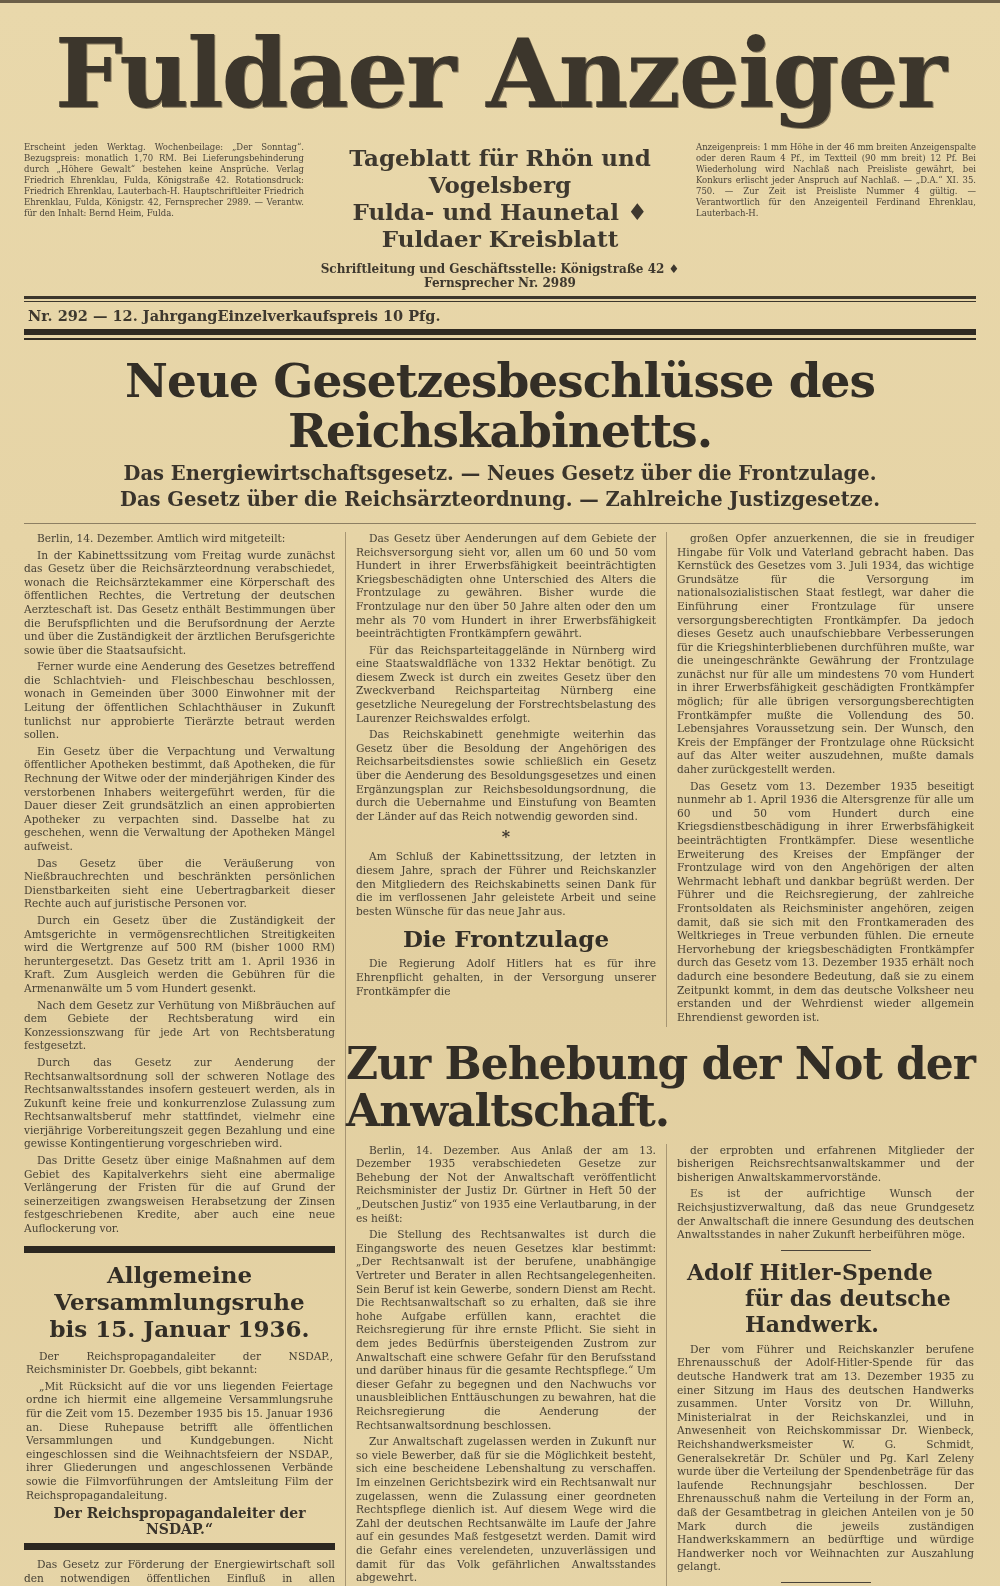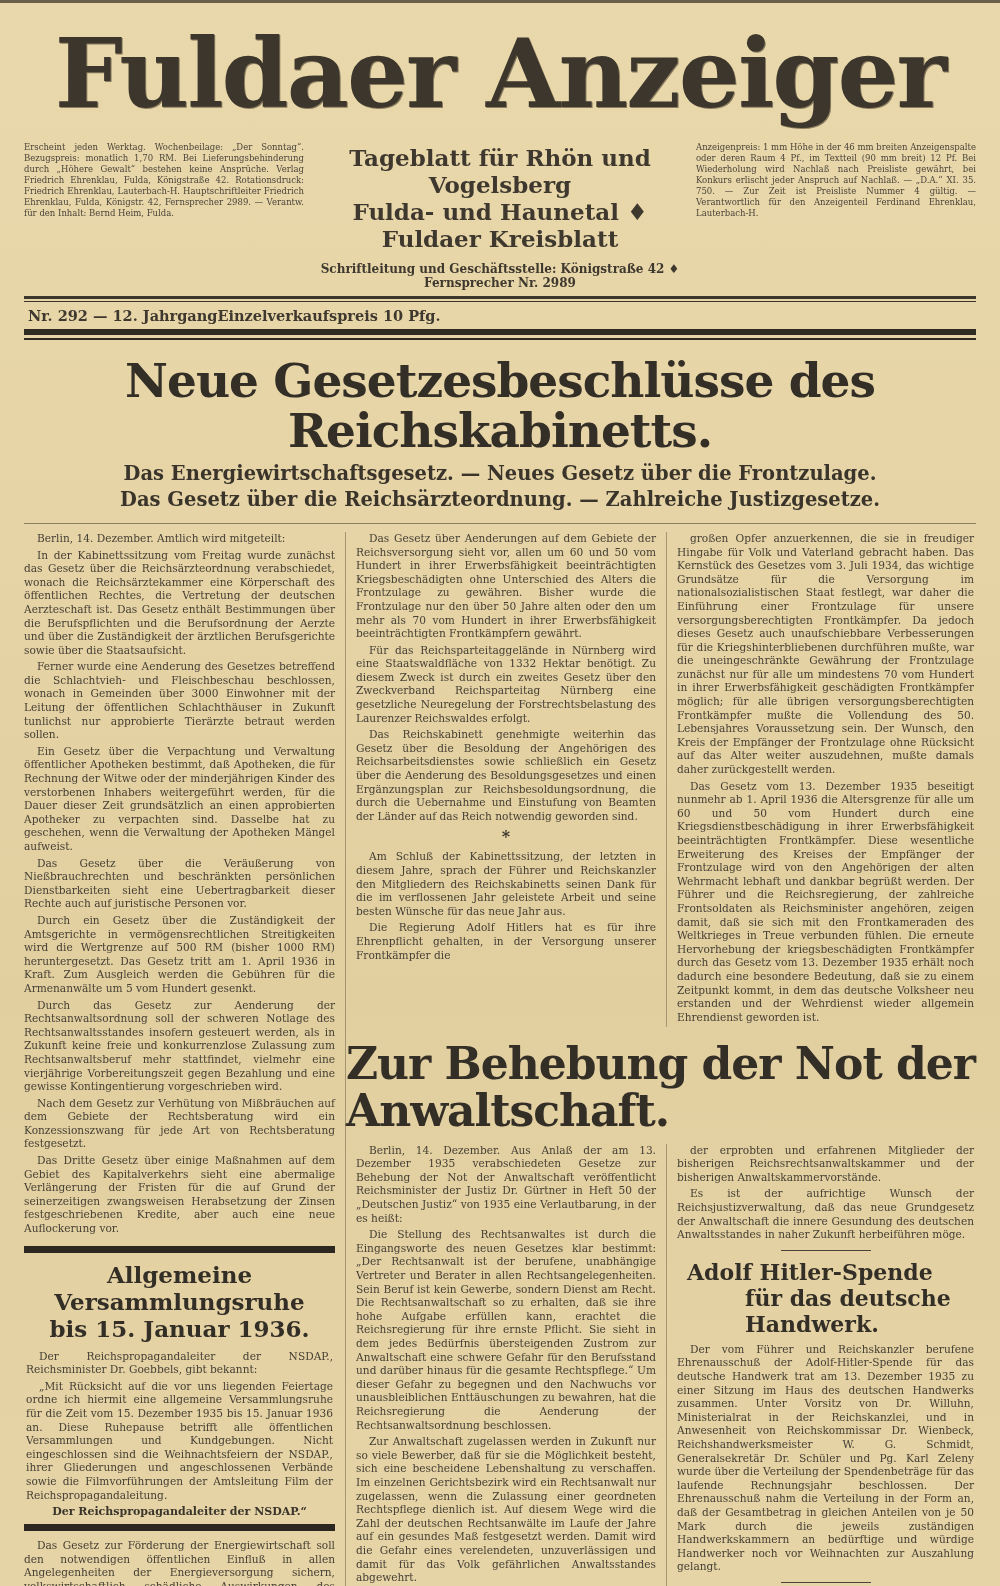--- a/index.html
+++ b/index.html
@@ -44,21 +44,21 @@
   .columns{display:flex;margin-top:8px;}
   .col1{flex:0 0 311px;padding-right:10px;}
   .col-rest{flex:1;border-left:1px solid #a69573;padding-left:0;}
   .cols23{display:flex;}
   .cols23 .colA{flex:0 0 300px;padding:0 10px;}
   .cols23 .colB{flex:1;border-left:1px solid #a69573;padding:0 2px 0 10px;}
   p.para{margin:0 0 3px 0;font-size:10.6px;line-height:13.6px;text-align:justify;text-indent:13px;color:#464035;}
   
   .box{margin:10px 0 8px 0;border-top:7px solid #2c2720;border-bottom:7px solid #2c2720;padding:8px 2px 6px 2px;}
   .box-title{text-align:center;font-size:23px;font-weight:bold;line-height:27px;color:#332e26;margin:0 0 8px 0;}
-  .box .signature{font-size:11px;font-weight:bold;text-align:center;margin-top:2px;color:#3a342b;}
+  .box .signature{font-size:14px;font-weight:bold;text-align:center;margin-top:2px;color:#3a342b;}
   
   .star-sep{text-align:center;font-size:16px;font-weight:bold;margin:4px 0;color:#3a342b;}
   .section-head{text-align:center;font-size:23px;font-weight:bold;color:#332e26;margin:8px 0 5px 0;line-height:26px;}
   
   .anwalt-headline{margin:14px 0 10px 0;text-align:left;font-size:44px;font-weight:bold;color:#332e26;letter-spacing:-1px;line-height:1.05;}
   
   .sep{width:90px;border-top:1.5px solid #4a443a;margin:8px auto 8px auto;}
   .sub-head-left{font-size:22px;font-weight:bold;color:#332e26;line-height:26px;margin:2px 0 6px 0;}
   .sub-head-left .l1{display:block;padding-left:10px;}
   .sub-head-left .l2{display:block;padding-left:68px;}
@@ -98,22 +98,22 @@
   <div class="columns">
 
     <div class="col1">
       <div>
           <p class="para">Berlin, 14. Dezember. Amtlich wird mitgeteilt:</p>
           <p class="para">In der Kabinettssitzung vom Freitag wurde zunächst das Gesetz über die Reichsärzteordnung verabschiedet, wonach die Reichsärztekammer eine Körperschaft des öffentlichen Rechtes, die Vertretung der deutschen Aerzteschaft ist. Das Gesetz enthält Bestimmungen über die Berufspflichten und die Berufsordnung der Aerzte und über die Zuständigkeit der ärztlichen Berufsgerichte sowie über die Staatsaufsicht.</p>
           <p class="para">Ferner wurde eine Aenderung des Gesetzes betreffend die Schlachtvieh- und Fleischbeschau beschlossen, wonach in Gemeinden über 3000 Einwohner mit der Leitung der öffentlichen Schlachthäuser in Zukunft tunlichst nur approbierte Tierärzte betraut werden sollen.</p>
           <p class="para">Ein Gesetz über die Verpachtung und Verwaltung öffentlicher Apotheken bestimmt, daß Apotheken, die für Rechnung der Witwe oder der minderjährigen Kinder des verstorbenen Inhabers weitergeführt werden, für die Dauer dieser Zeit grundsätzlich an einen approbierten Apotheker zu verpachten sind. Dasselbe hat zu geschehen, wenn die Verwaltung der Apotheken Mängel aufweist.</p>
           <p class="para">Das Gesetz über die Veräußerung von Nießbrauchrechten und beschränkten persönlichen Dienstbarkeiten sieht eine Uebertragbarkeit dieser Rechte auch auf juristische Personen vor.</p>
           <p class="para">Durch ein Gesetz über die Zuständigkeit der Amtsgerichte in vermögensrechtlichen Streitigkeiten wird die Wertgrenze auf 500 RM (bisher 1000 RM) heruntergesetzt. Das Gesetz tritt am 1. April 1936 in Kraft. Zum Ausgleich werden die Gebühren für die Armenanwälte um 5 vom Hundert gesenkt.</p>
+          <p class="para">Nach dem Gesetz zur Verhütung von Mißbräuchen auf dem Gebiete der Rechtsberatung wird ein Konzessionszwang für jede Art von Rechtsberatung festgesetzt.</p>
           <p class="para">Durch das Gesetz zur Aenderung der Rechtsanwaltsordnung soll der schweren Notlage des Rechtsanwaltsstandes insofern gesteuert werden, als in Zukunft keine freie und konkurrenzlose Zulassung zum Rechtsanwaltsberuf mehr stattfindet, vielmehr eine vierjährige Vorbereitungszeit gegen Bezahlung und eine gewisse Kontingentierung vorgeschrieben wird.</p>
-          <p class="para">Nach dem Gesetz zur Verhütung von Mißbräuchen auf dem Gebiete der Rechtsberatung wird ein Konzessionszwang für jede Art von Rechtsberatung festgesetzt.</p>
           <p class="para">Das Dritte Gesetz über einige Maßnahmen auf dem Gebiet des Kapitalverkehrs sieht eine abermalige Verlängerung der Fristen für die auf Grund der seinerzeitigen zwangsweisen Herabsetzung der Zinsen festgeschriebenen Kredite, aber auch eine neue Auflockerung vor.</p>
         </div>
 
       <div class="box">
         <h3 class="box-title">
           <span>Allgemeine Versammlungsruhe</span><br>
           <span>bis 15. Januar 1936.</span>
         </h3>
         <div>
             <p class="para">Der Reichspropagandaleiter der NSDAP., Reichsminister Dr. Goebbels, gibt bekannt:</p>
@@ -133,20 +133,21 @@
         <div class="colA">
           <div>
               <p class="para">Das Gesetz über Aenderungen auf dem Gebiete der Reichsversorgung sieht vor, allen um 60 und 50 vom Hundert in ihrer Erwerbsfähigkeit beeinträchtigten Kriegsbeschädigten ohne Unterschied des Alters die Frontzulage zu gewähren. Bisher wurde die Frontzulage nur den über 50 Jahre alten oder den um mehr als 70 vom Hundert in ihrer Erwerbsfähigkeit beeinträchtigten Frontkämpfern gewährt.</p>
               <p class="para">Für das Reichsparteitaggelände in Nürnberg wird eine Staatswaldfläche von 1332 Hektar benötigt. Zu diesem Zweck ist durch ein zweites Gesetz über den Zweckverband Reichsparteitag Nürnberg eine gesetzliche Neuregelung der Forstrechtsbelastung des Laurenzer Reichswaldes erfolgt.</p>
               <p class="para">Das Reichskabinett genehmigte weiterhin das Gesetz über die Besoldung der Angehörigen des Reichsarbeitsdienstes sowie schließlich ein Gesetz über die Aenderung des Besoldungsgesetzes und einen Ergänzungsplan zur Reichsbesoldungsordnung, die durch die Uebernahme und Einstufung von Beamten der Länder auf das Reich notwendig geworden sind.</p>
             </div>
           <div class="star-sep">*</div>
           <div>
               <p class="para">Am Schluß der Kabinettssitzung, der letzten in diesem Jahre, sprach der Führer und Reichskanzler den Mitgliedern des Reichskabinetts seinen Dank für die im verflossenen Jahr geleistete Arbeit und seine besten Wünsche für das neue Jahr aus.</p>
             </div>
+          <h3 class="section-head">Die Frontzulage</h3>
           <div>
               <p class="para">Die Regierung Adolf Hitlers hat es für ihre Ehrenpflicht gehalten, in der Versorgung unserer Frontkämpfer die</p>
             </div>
         </div>
         <div class="colB">
           <div>
               <p class="para">großen Opfer anzuerkennen, die sie in freudiger Hingabe für Volk und Vaterland gebracht haben. Das Kernstück des Gesetzes vom 3. Juli 1934, das wichtige Grundsätze für die Versorgung im nationalsozialistischen Staat festlegt, war daher die Einführung einer Frontzulage für unsere versorgungsberechtigten Frontkämpfer. Da jedoch dieses Gesetz auch unaufschiebbare Verbesserungen für die Kriegshinterbliebenen durchführen mußte, war die uneingeschränkte Gewährung der Frontzulage zunächst nur für alle um mindestens 70 vom Hundert in ihrer Erwerbsfähigkeit geschädigten Frontkämpfer möglich; für alle übrigen versorgungsberechtigten Frontkämpfer mußte die Vollendung des 50. Lebensjahres Voraussetzung sein. Der Wunsch, den Kreis der Empfänger der Frontzulage ohne Rücksicht auf das Alter weiter auszudehnen, mußte damals daher zurückgestellt werden.</p>
               <p class="para">Das Gesetz vom 13. Dezember 1935 beseitigt nunmehr ab 1. April 1936 die Altersgrenze für alle um 60 und 50 vom Hundert durch eine Kriegsdienstbeschädigung in ihrer Erwerbsfähigkeit beeinträchtigten Frontkämpfer. Diese wesentliche Erweiterung des Kreises der Empfänger der Frontzulage wird von den Angehörigen der alten Wehrmacht lebhaft und dankbar begrüßt werden. Der Führer und die Reichsregierung, der zahlreiche Frontsoldaten als Reichsminister angehören, zeigen damit, daß sie sich mit den Frontkameraden des Weltkrieges in Treue verbunden fühlen. Die erneute Hervorhebung der kriegsbeschädigten Frontkämpfer durch das Gesetz vom 13. Dezember 1935 erhält noch dadurch eine besondere Bedeutung, daß sie zu einem Zeitpunkt kommt, in dem das deutsche Volksheer neu erstanden und der Wehrdienst wieder allgemein Ehrendienst geworden ist.</p>
             </div>
         </div>

